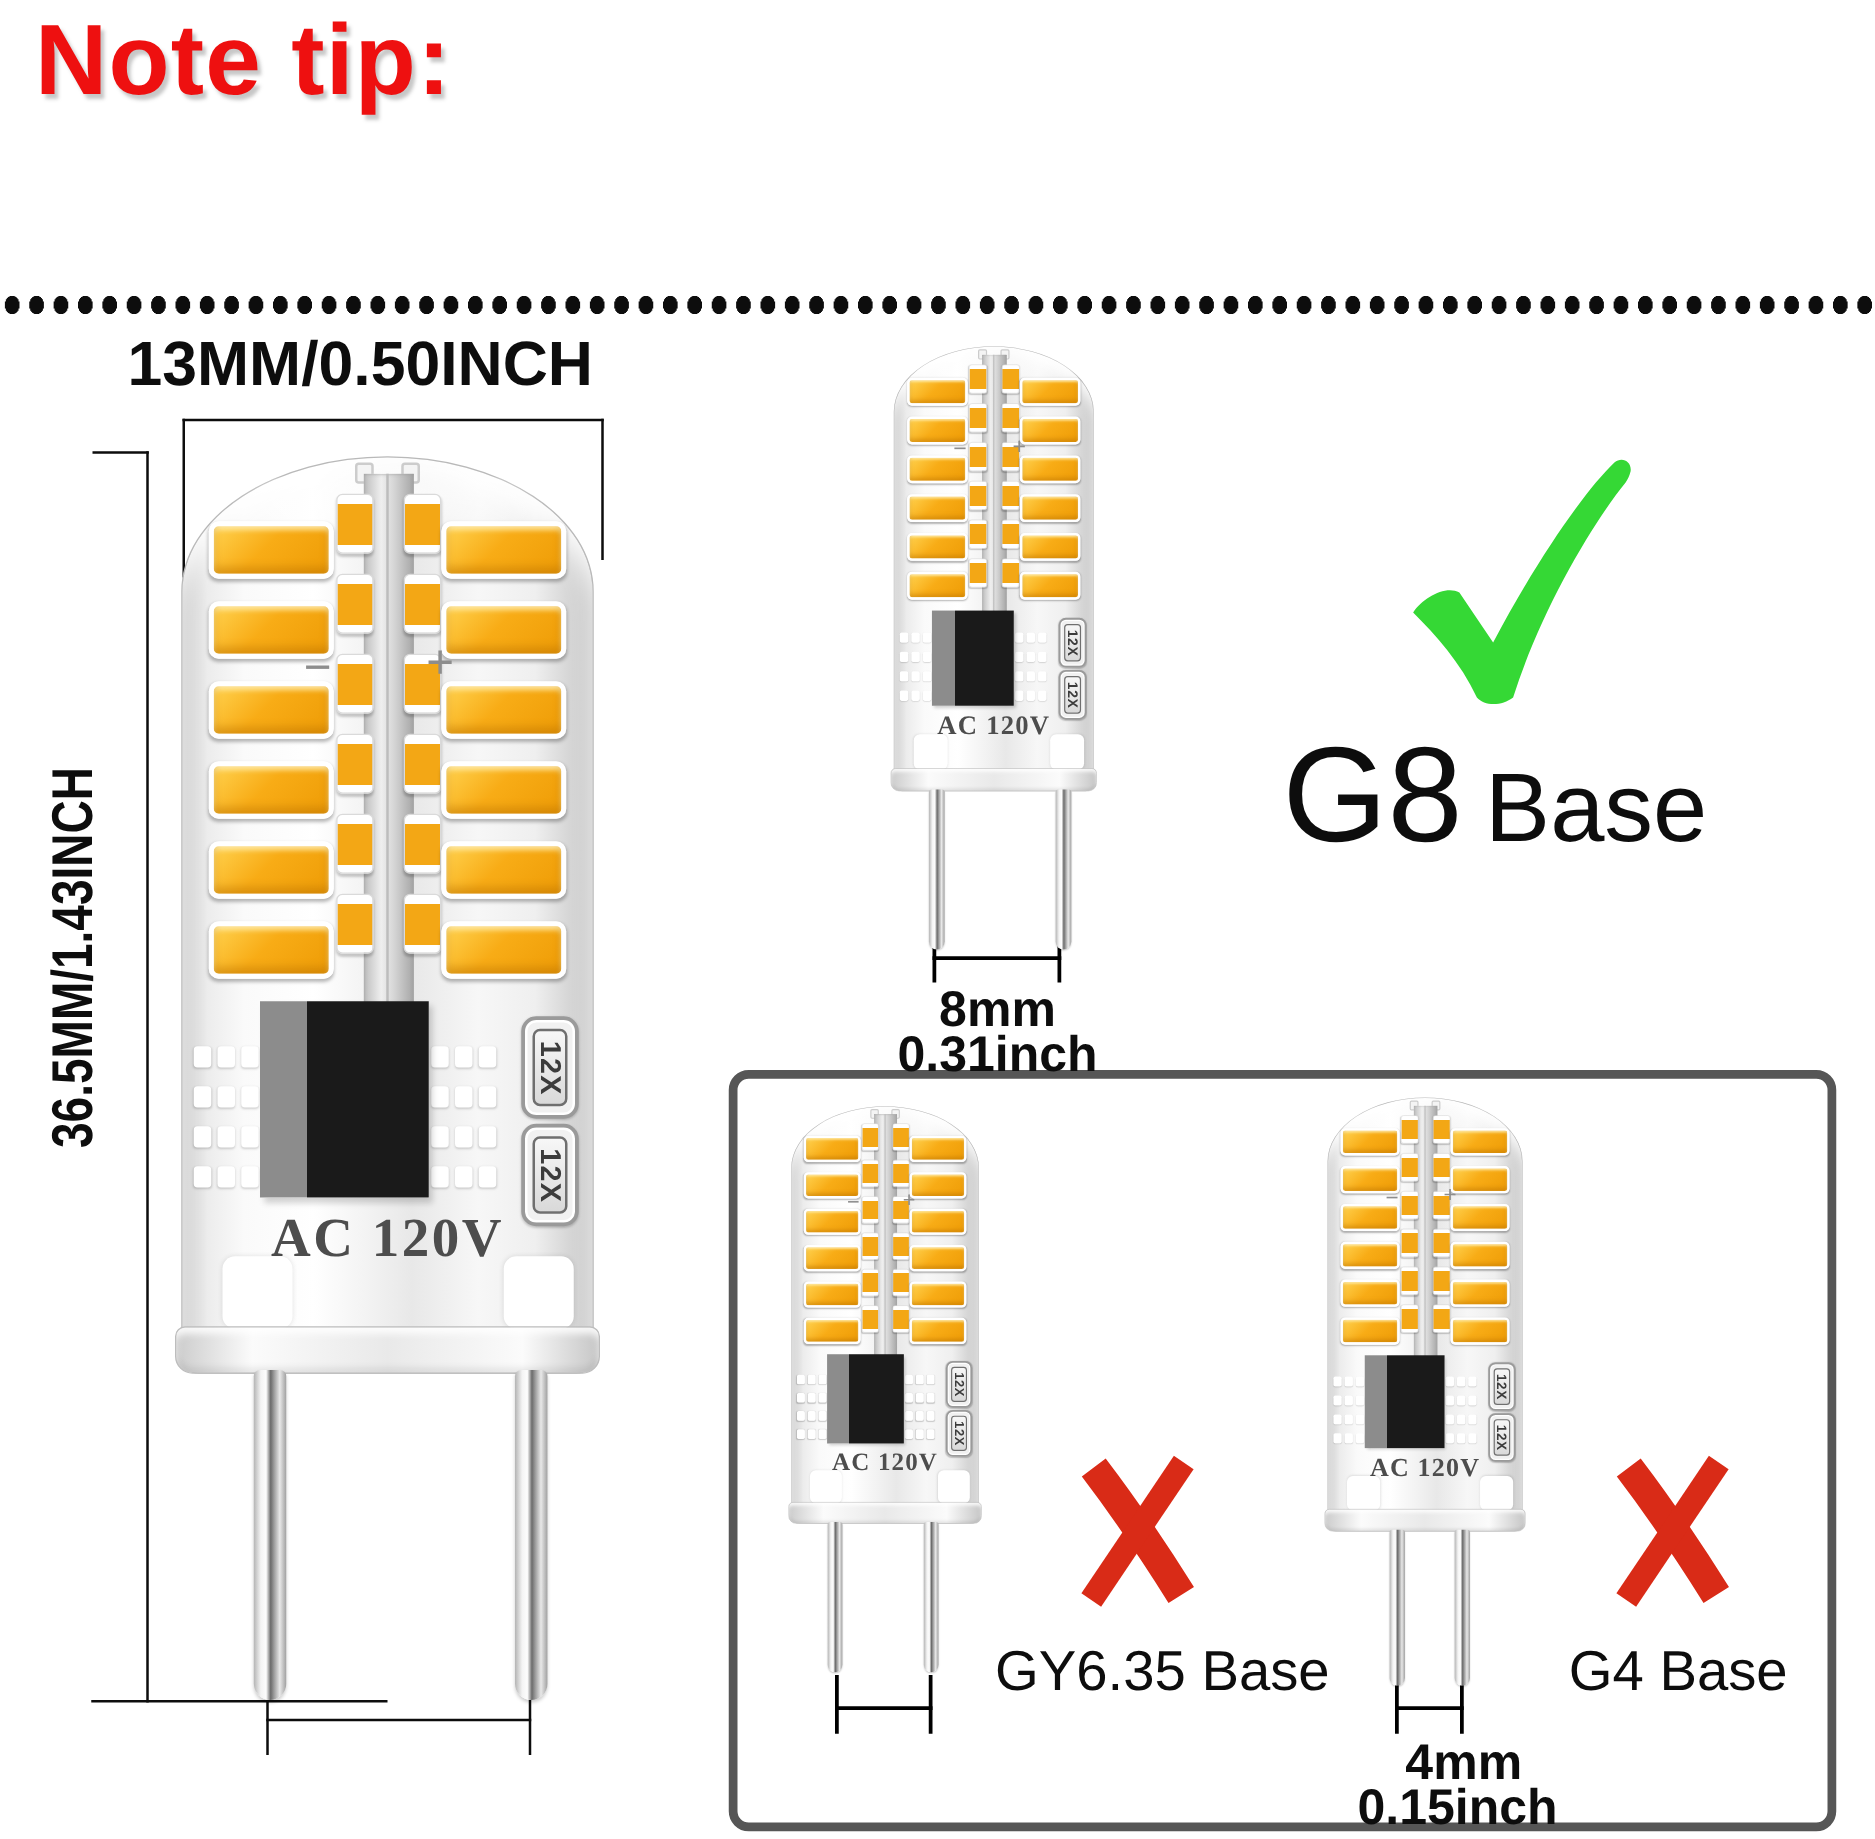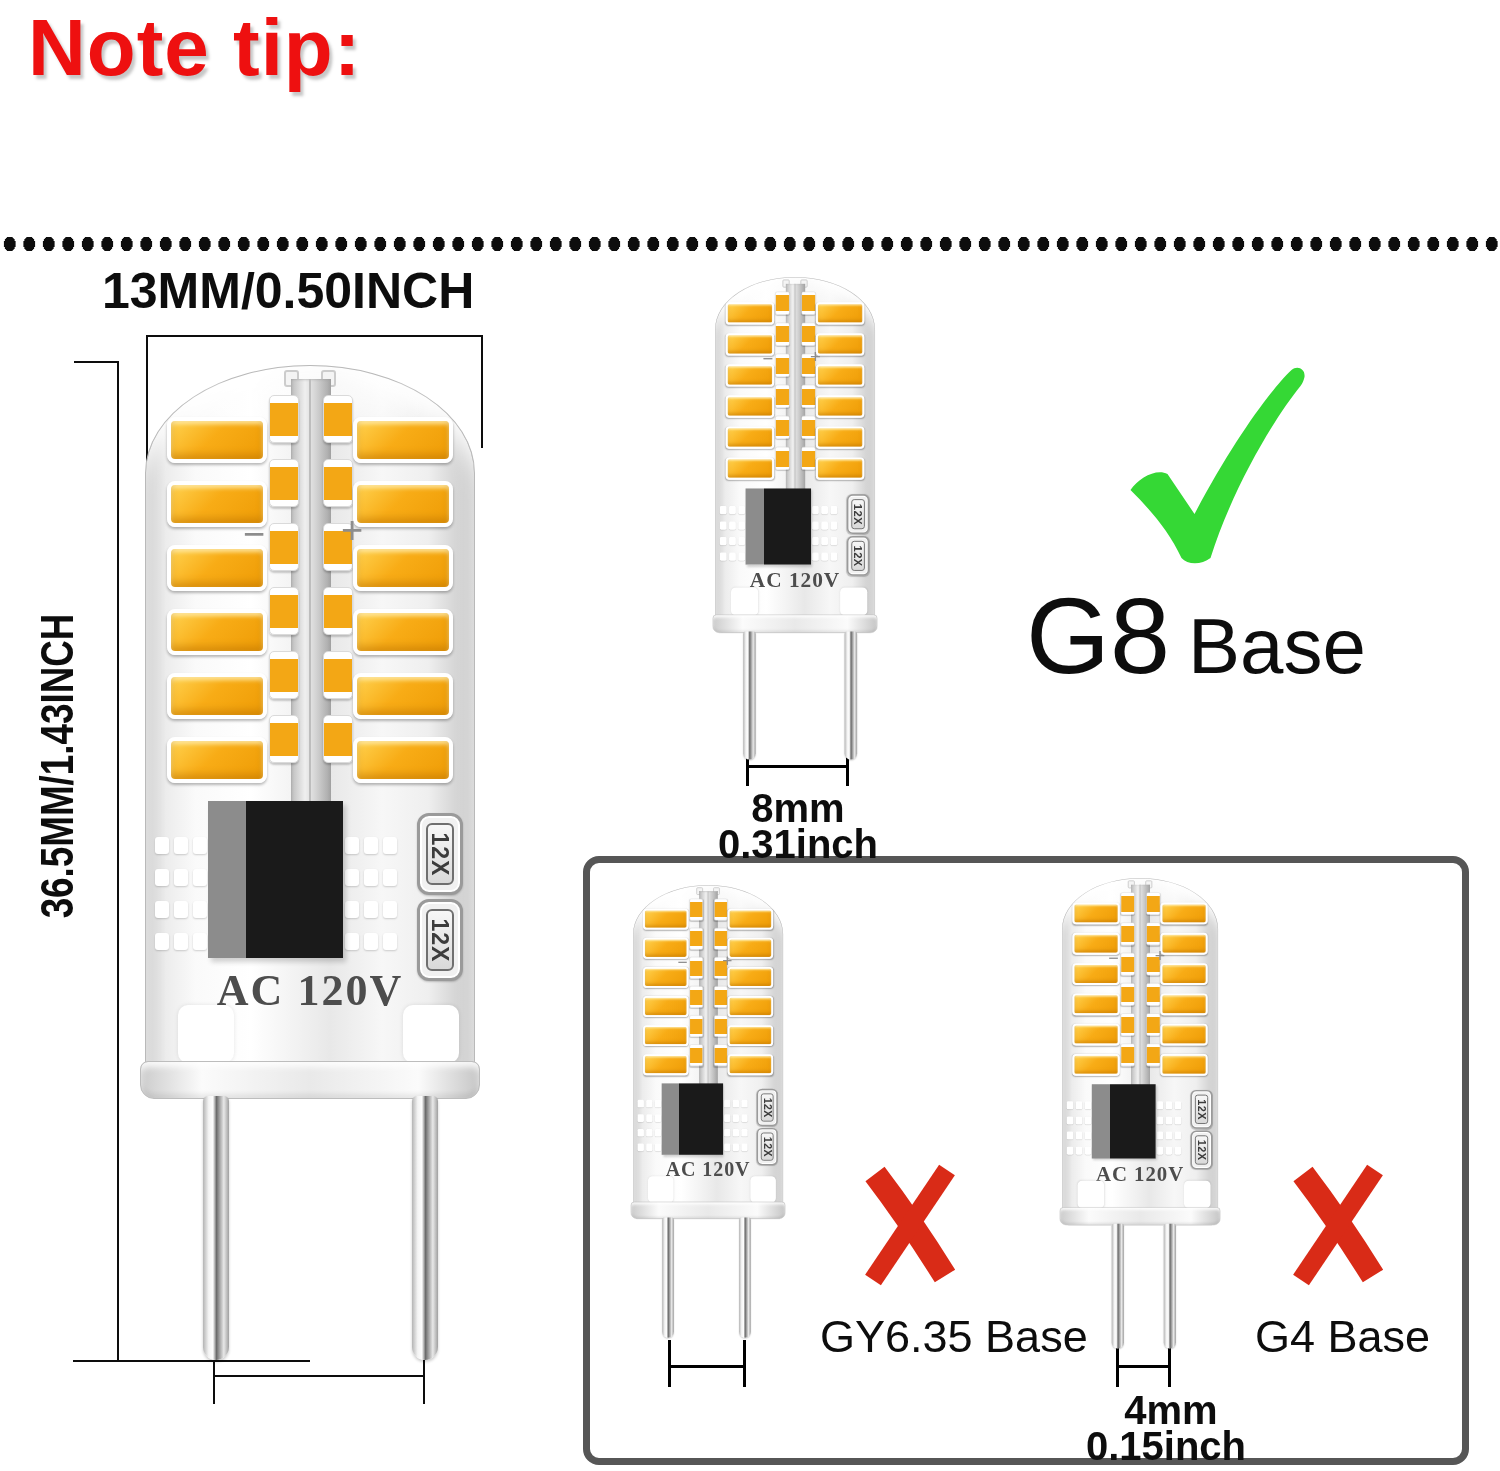--- a/index.html
+++ b/index.html
@@ -151,21 +151,21 @@
 
   <svg class="xmark" style="left:860px;top:1158px;" viewBox="0 0 100 132" data-interactable="false">
     <path d="M15 16 Q50 62 85 118" stroke="#d92b17" stroke-width="24" fill="none"></path>
     <path d="M87 12 Q52 64 13 122" stroke="#d92b17" stroke-width="19" fill="none"></path>
   </svg>
   <svg class="xmark" style="left:1288px;top:1158px;" viewBox="0 0 100 132" data-interactable="false">
     <path d="M15 16 Q50 62 85 118" stroke="#d92b17" stroke-width="24" fill="none"></path>
     <path d="M87 12 Q52 64 13 122" stroke="#d92b17" stroke-width="19" fill="none"></path>
   </svg>
 
-  <div class="base-label" style="left:820px;top:1311px;" data-interactable="false">GY6.35 Base</div>
+  <div class="base-label" style="left:796px;top:1311px;" data-interactable="false">GY6.35 Base</div>
   <div class="base-label" style="left:1255px;top:1311px;" data-interactable="false">G4 Base</div>
 
   <div class="dl2" style="left:668px;top:1340px;width:3px;height:47px;" data-interactable="false"></div>
   <div class="dl2" style="left:743px;top:1340px;width:3px;height:47px;" data-interactable="false"></div>
   <div class="dl2" style="left:668px;top:1365px;width:78px;height:3px;" data-interactable="false"></div>
 
   <div class="dl2" style="left:1116px;top:1348px;width:3px;height:39px;" data-interactable="false"></div>
   <div class="dl2" style="left:1168px;top:1348px;width:3px;height:39px;" data-interactable="false"></div>
   <div class="dl2" style="left:1116px;top:1365px;width:55px;height:3px;" data-interactable="false"></div>
   <div class="metric" style="left:1071px;top:1388px;width:200px;" data-interactable="false">4mm</div>

